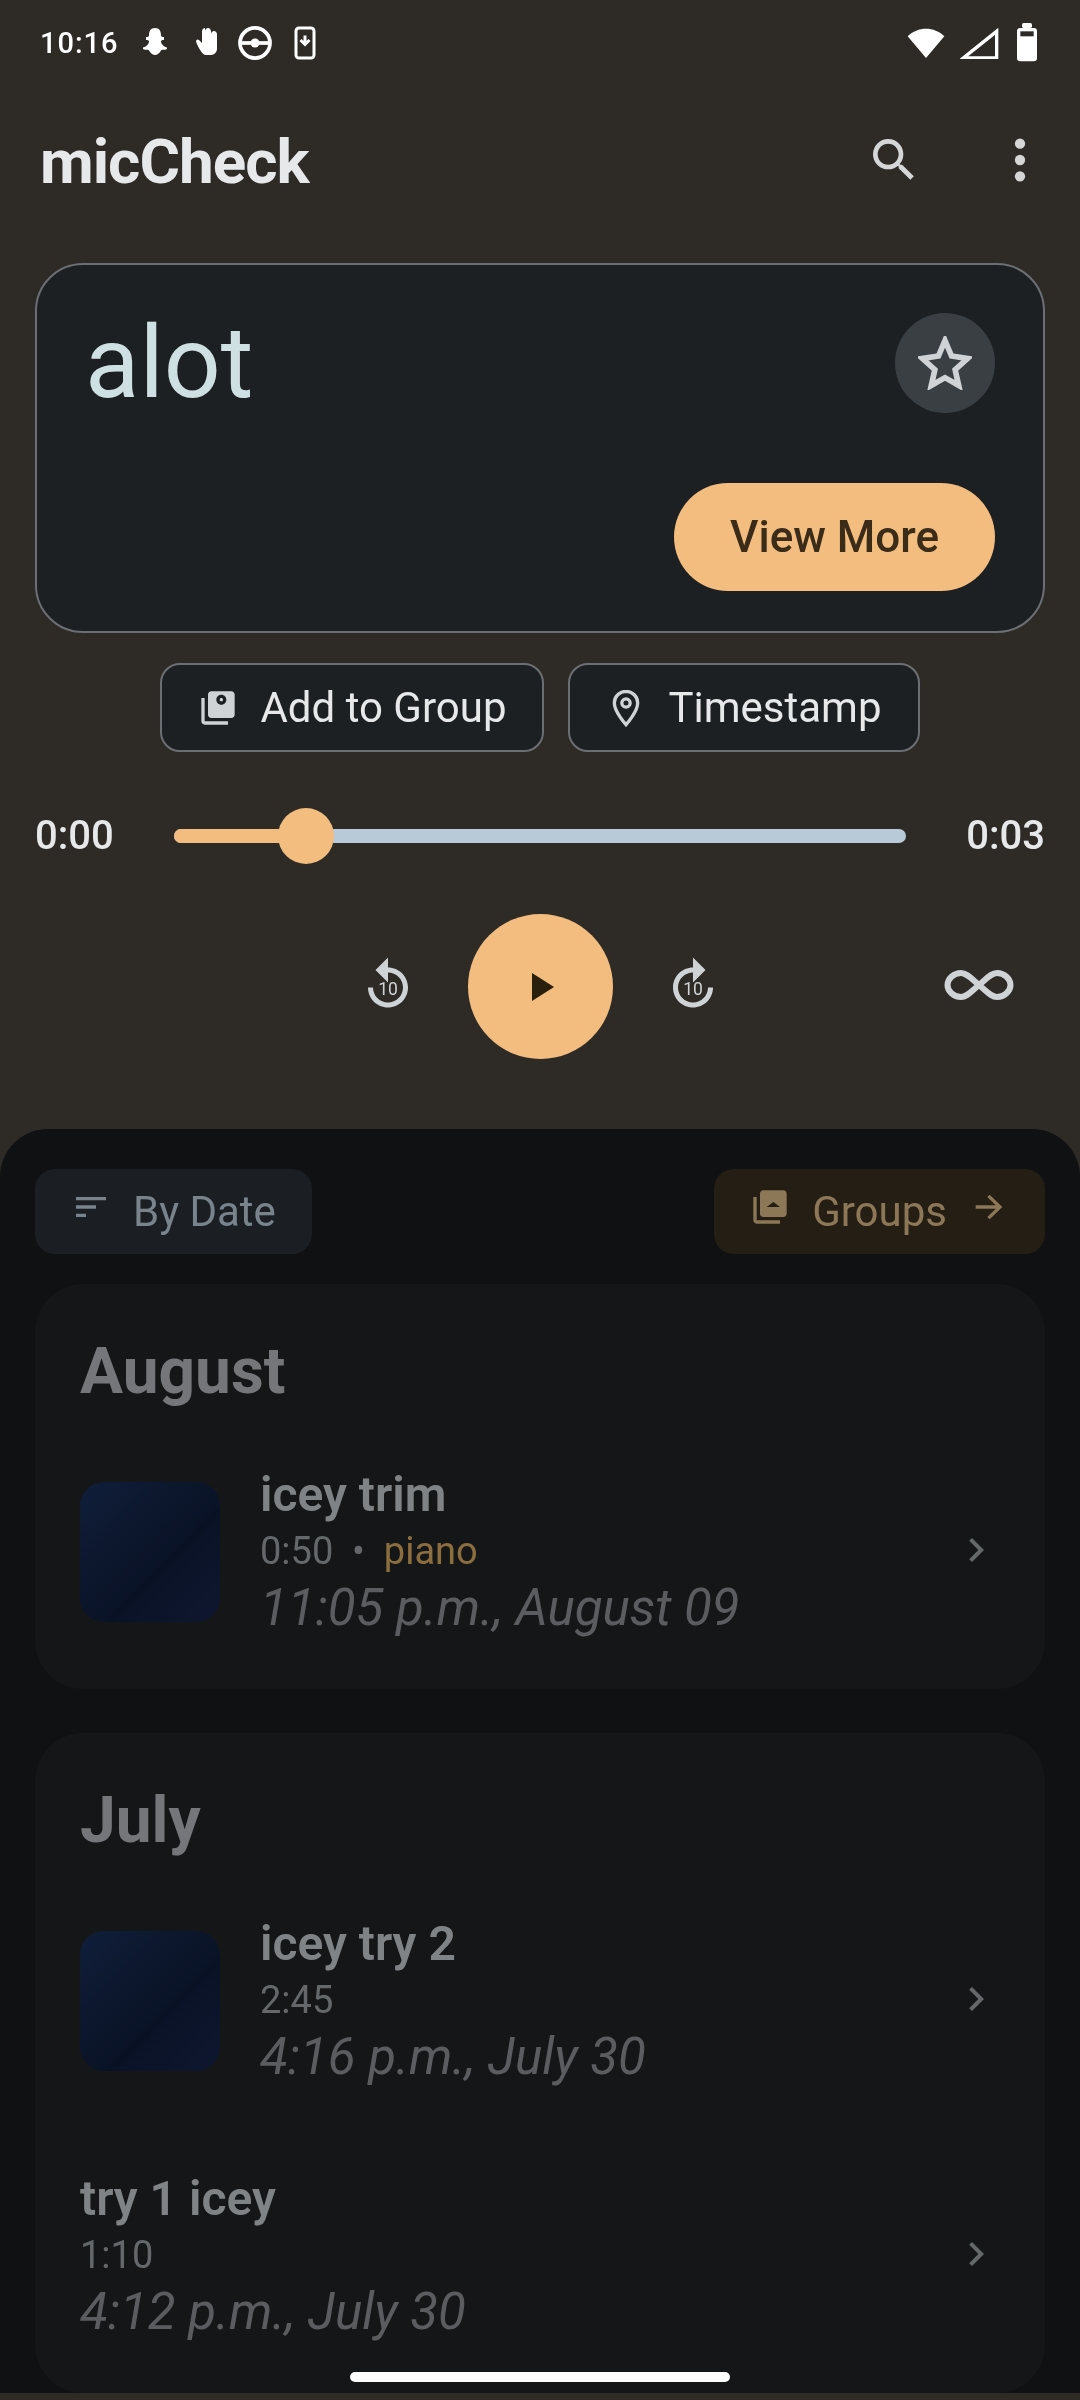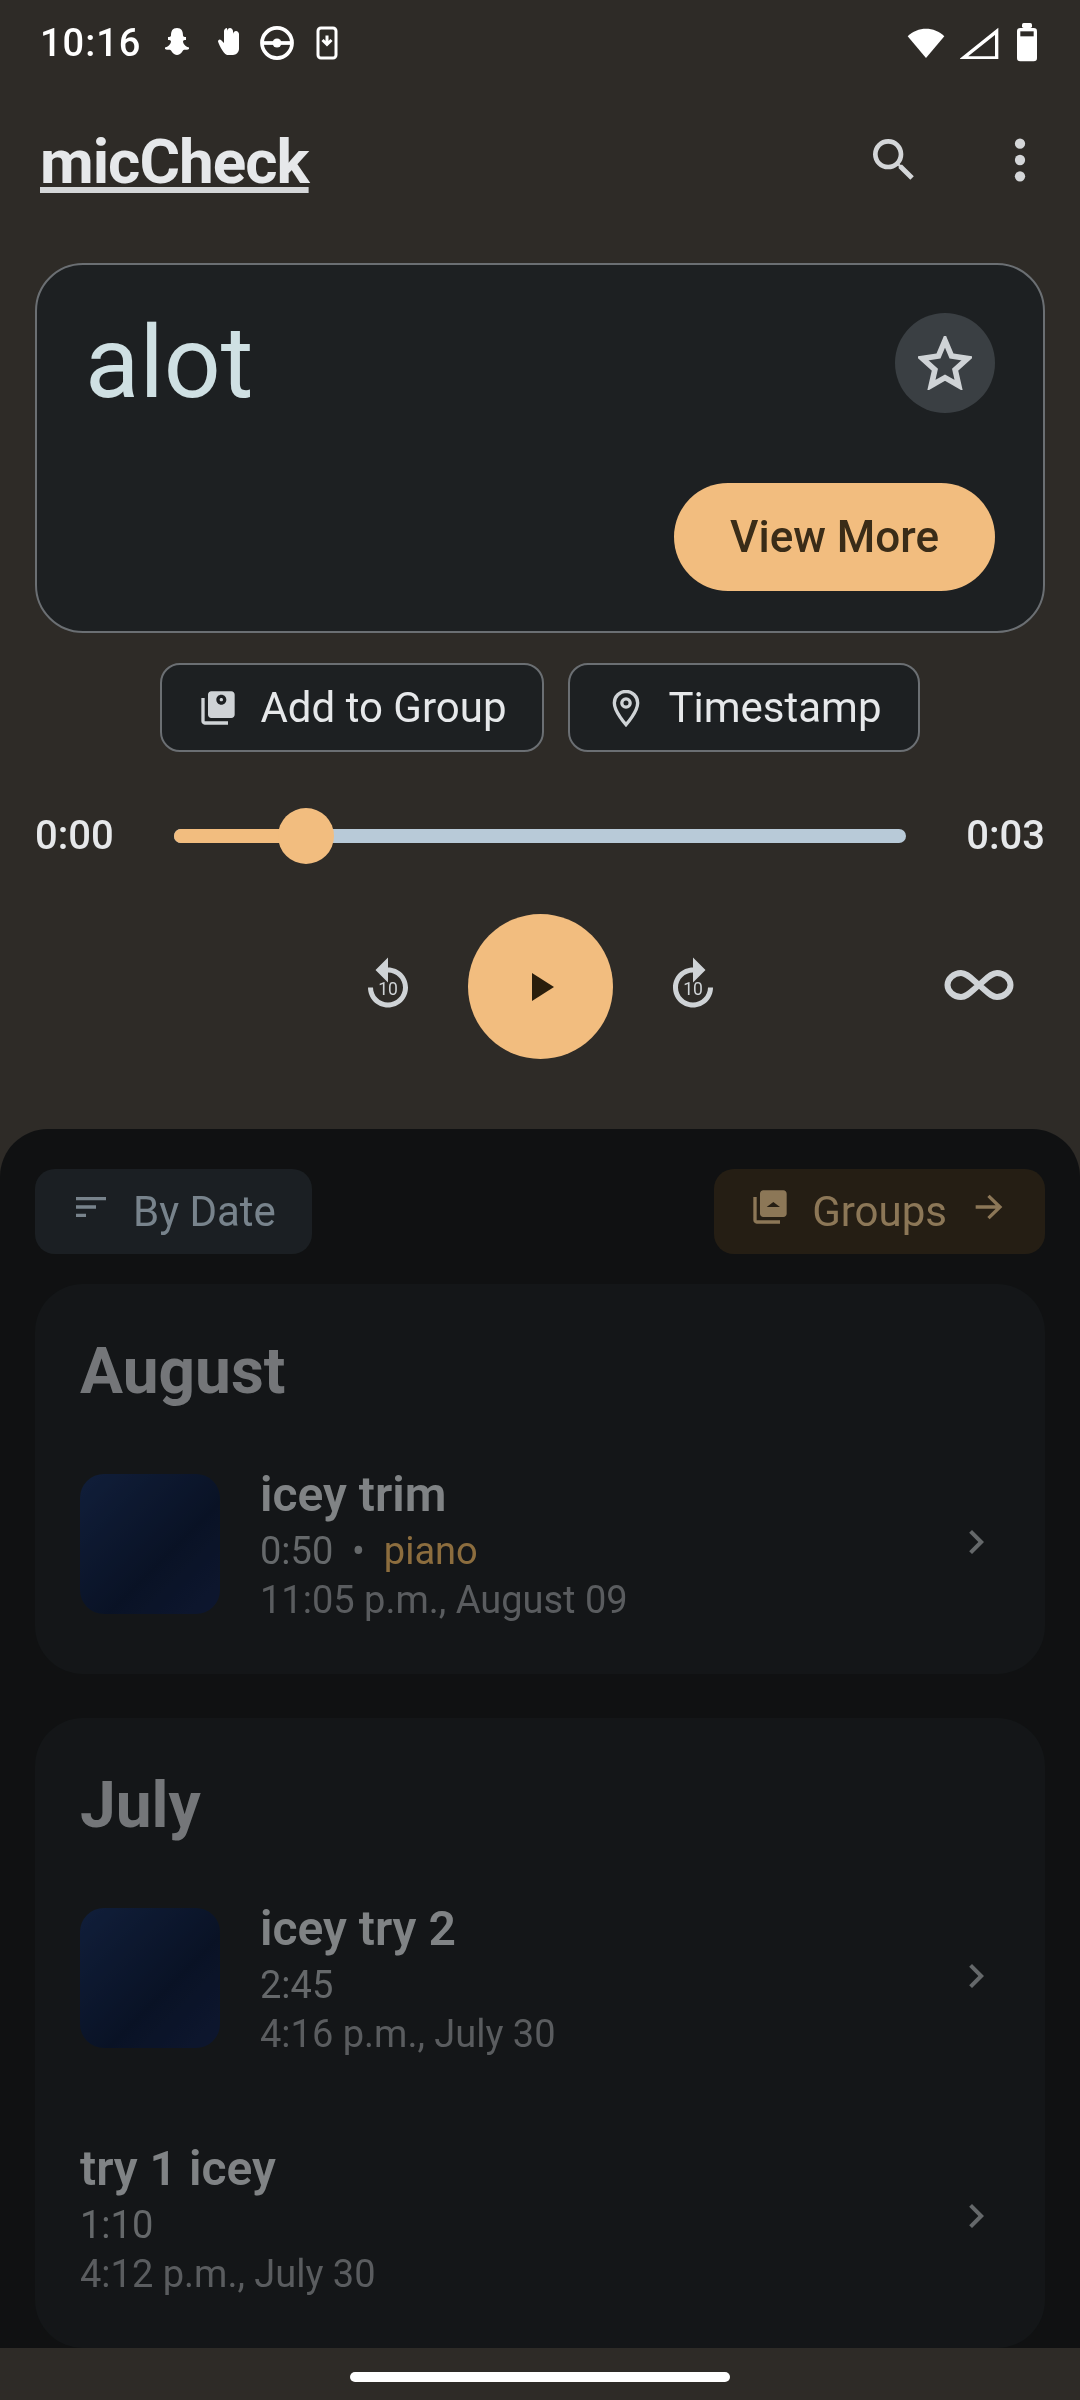--- a/index.html
+++ b/index.html
@@ -1,27 +1,27 @@
 <!DOCTYPE html>
 <html><head>
 <meta charset="utf-8">
 <style>
   * { box-sizing: border-box; margin: 0; padding: 0; }
   html, body { width: 1080px; height: 2400px; background: #2e2b27; font-family: 'Roboto', 'Segoe UI', sans-serif; color: #d4d6d8; overflow: hidden; }
   
   
-  .status-bar { height: 85px; display: flex; align-items: center; justify-content: space-between; padding: 0 40px; font-size: 38px; color: #fff; }
+  .status-bar { height: 85px; display: flex; align-items: center; justify-content: space-between; padding: 0 40px; font-size: 29px; color: #fff; }
   .status-left { display: flex; align-items: center; gap: 18px; }
   .status-right { display: flex; align-items: center; gap: 14px; }
   .status-time { font-weight: 500; letter-spacing: 1px; }
   .status-icons { display: flex; gap: 14px; }
   .status-icons svg, .status-right svg { fill: #fff; }
   
   
-  .app-bar { display: flex; align-items: center; justify-content: space-between; padding: 40px 32px 50px 40px; text-decoration: underline; }
+  .app-bar { display: flex; align-items: center; justify-content: space-between; padding: 40px 32px 50px 40px; }
   .app-title { font-size: 62px; font-weight: 700; color: #e6e8ea; letter-spacing: -1px; }
   .app-bar-actions { display: flex; align-items: center; gap: 70px; }
   .app-bar-actions svg { width: 56px; height: 56px; fill: #d4d6d8; }
   
   
   .now-playing-card { margin: 15px 35px 0 35px; border: 2px solid #6b6f73; border-radius: 48px; background: #1d2022; padding: 48px 48px 40px 48px; position: relative; }
   .np-title-row { display: flex; align-items: center; justify-content: space-between; }
   .np-title { font-size: 100px; font-weight: 400; color: #cfe0e3; line-height: 1; }
   .star-btn { width: 100px; height: 100px; border-radius: 50%; background: #3a3f43; display: flex; align-items: center; justify-content: center; }
   .star-btn svg { width: 54px; height: 54px; fill: none; stroke: #cfd3d6; stroke-width: 2.5; }
@@ -63,21 +63,21 @@
   .pill.groups svg.arrow { fill: #d8b786; }
   
   .month-card { background: #1f2325; border-radius: 48px; padding: 50px 45px 40px 45px; margin-bottom: 44px; }
   .month-title { font-size: 64px; font-weight: 700; color: #b2b6ba; margin-bottom: 45px; }
   .rec-row { display: flex; align-items: center; gap: 40px; position: relative; padding: 12px 0; }
   .rec-thumb { width: 140px; height: 140px; border-radius: 24px; background: linear-gradient(135deg, #1a2f5a 0%, #0f1d3a 60%, #16244a 100%); flex-shrink: 0; }
   .rec-info { flex: 1; }
   .rec-title { font-size: 48px; font-weight: 600; color: #c5c9cc; }
   .rec-meta { font-size: 38px; color: #9ba0a4; margin-top: 6px; }
   .rec-meta .tag { color: #d8a860; }
-  .rec-date { font-size: 38px; color: #8a8e92; margin-top: 5px; }
+  .rec-date { font-size: 51px; color: #8a8e92; font-style: italic; margin-top: 5px; }
   .rec-arrow svg { width: 48px; height: 48px; fill: #9ba0a4; }
   .rec-row + .rec-row { margin-top: 60px; }
   
   
   .gesture-bar { position: fixed; bottom: 18px; left: 50%; transform: translateX(-50%); width: 380px; height: 10px; background: #fff; border-radius: 10px; }
 </style>
 </head>
 <body>
 
 <div class="status-bar">

